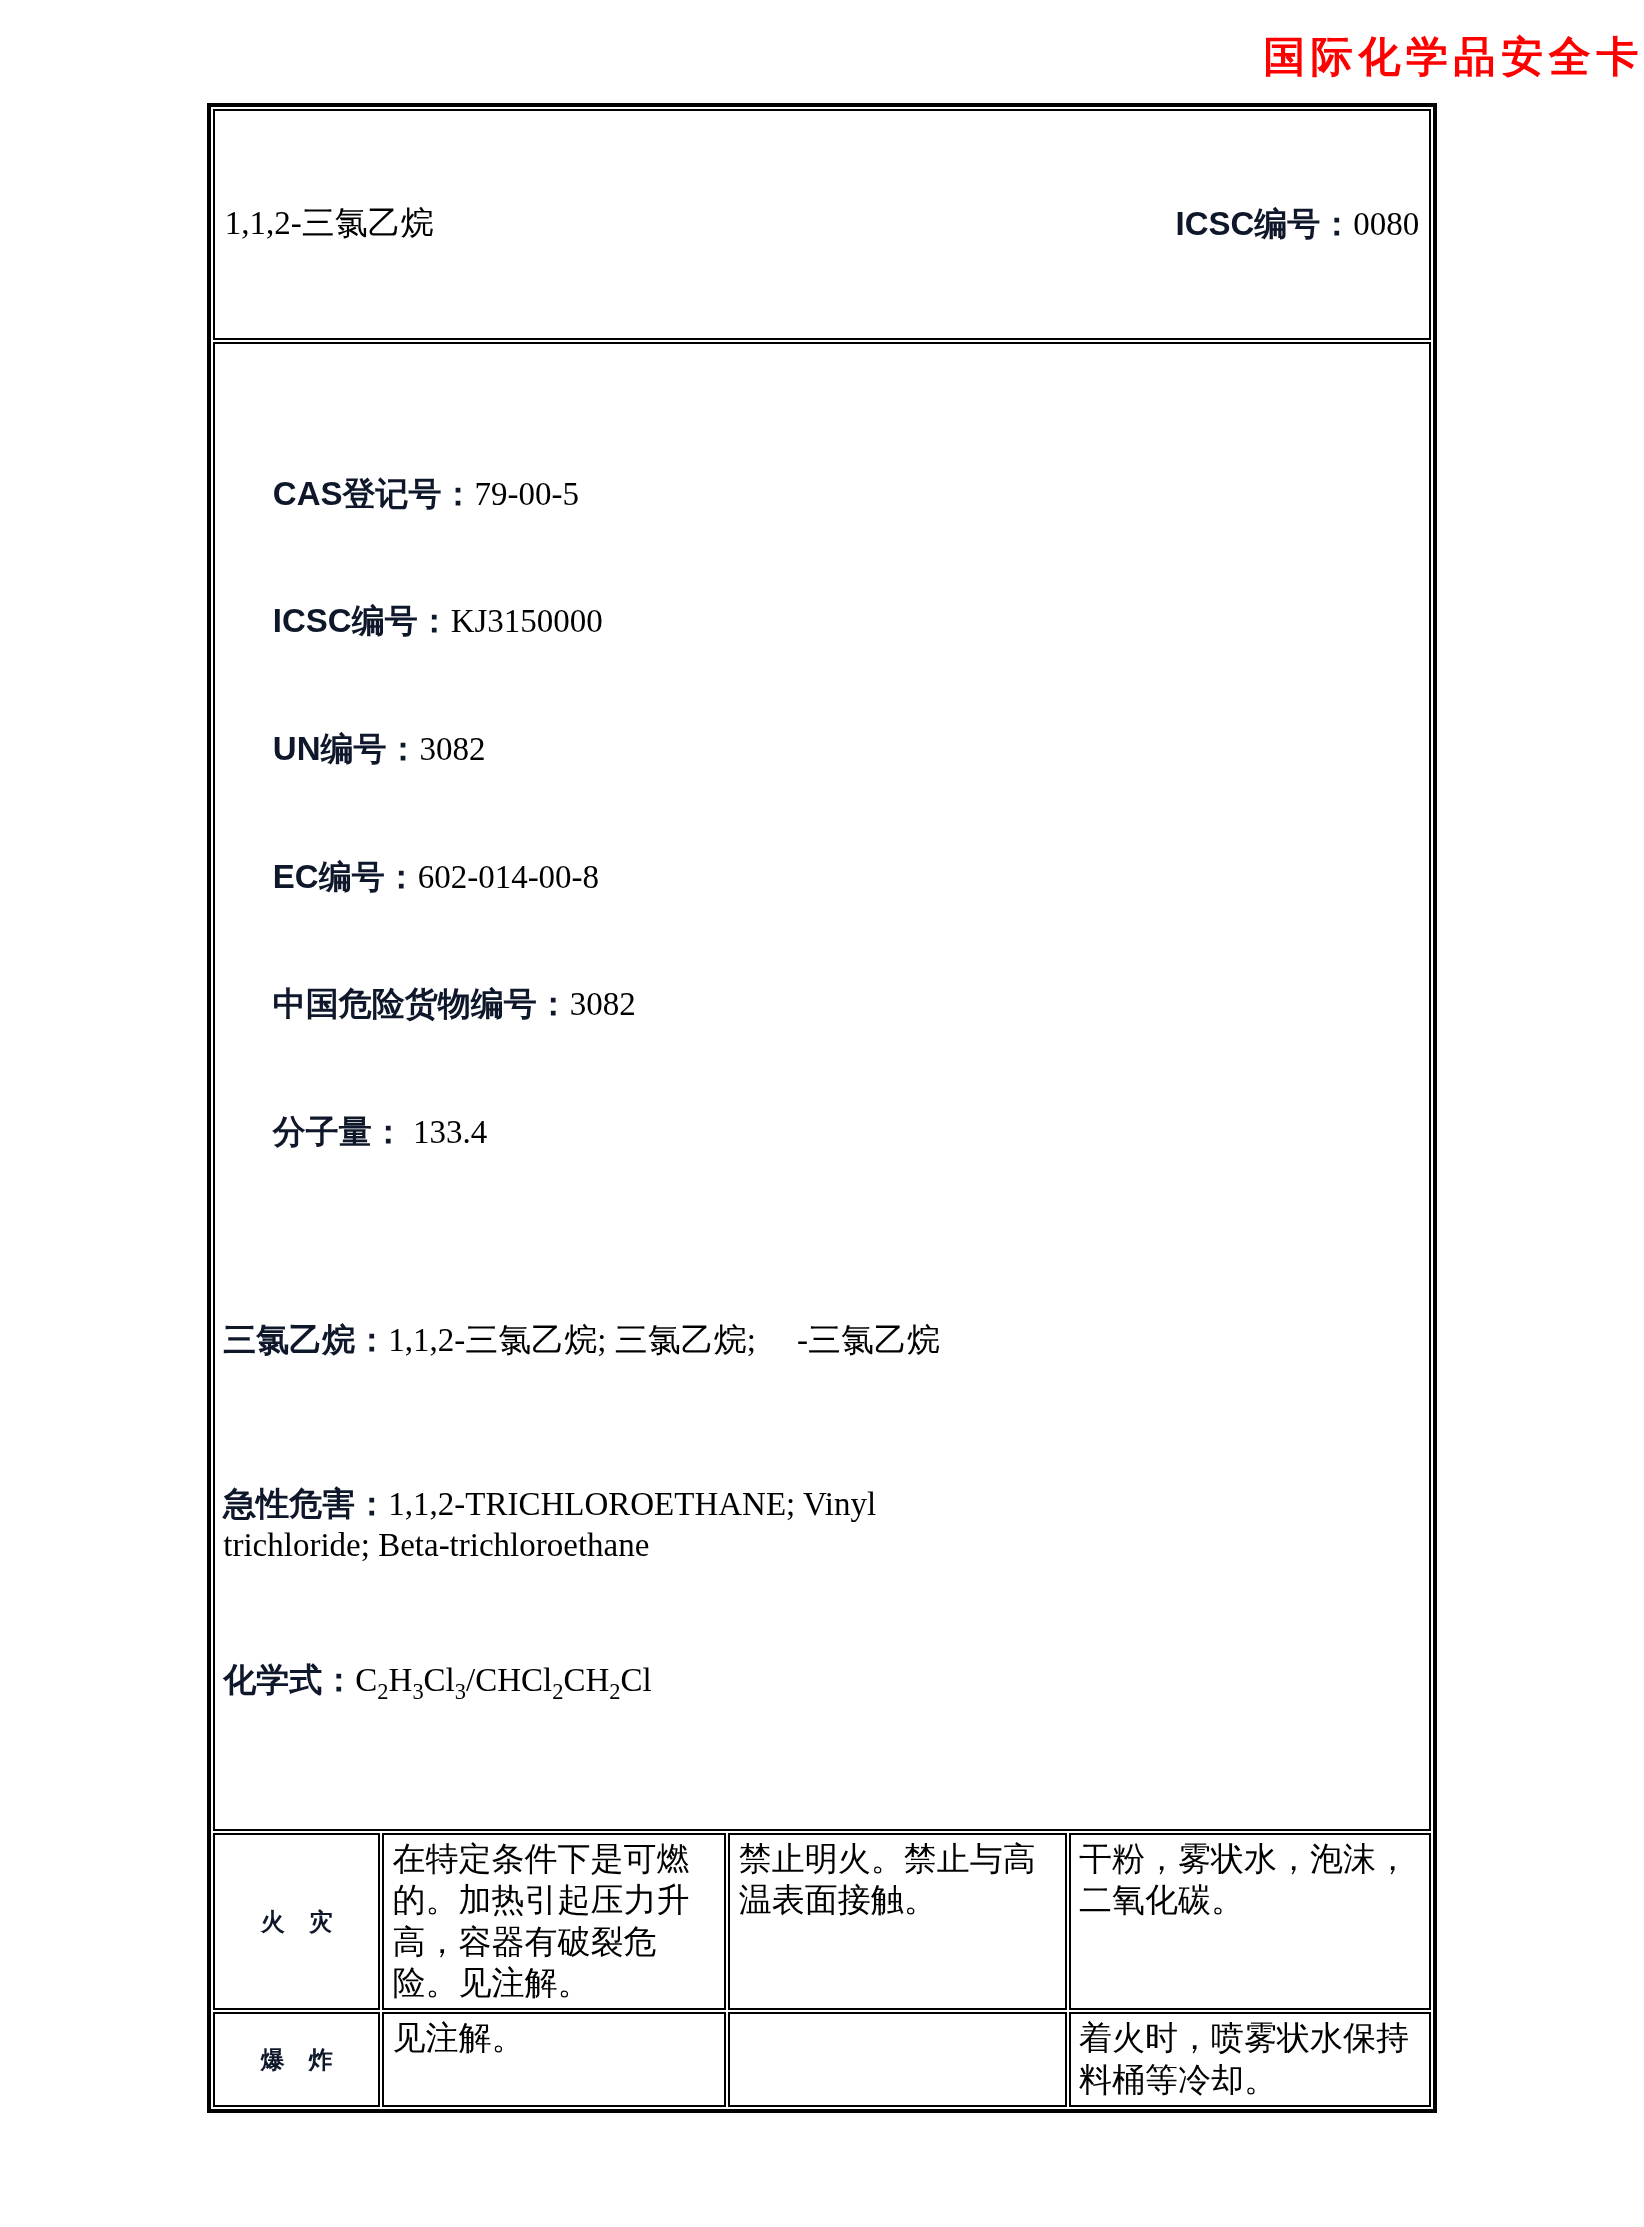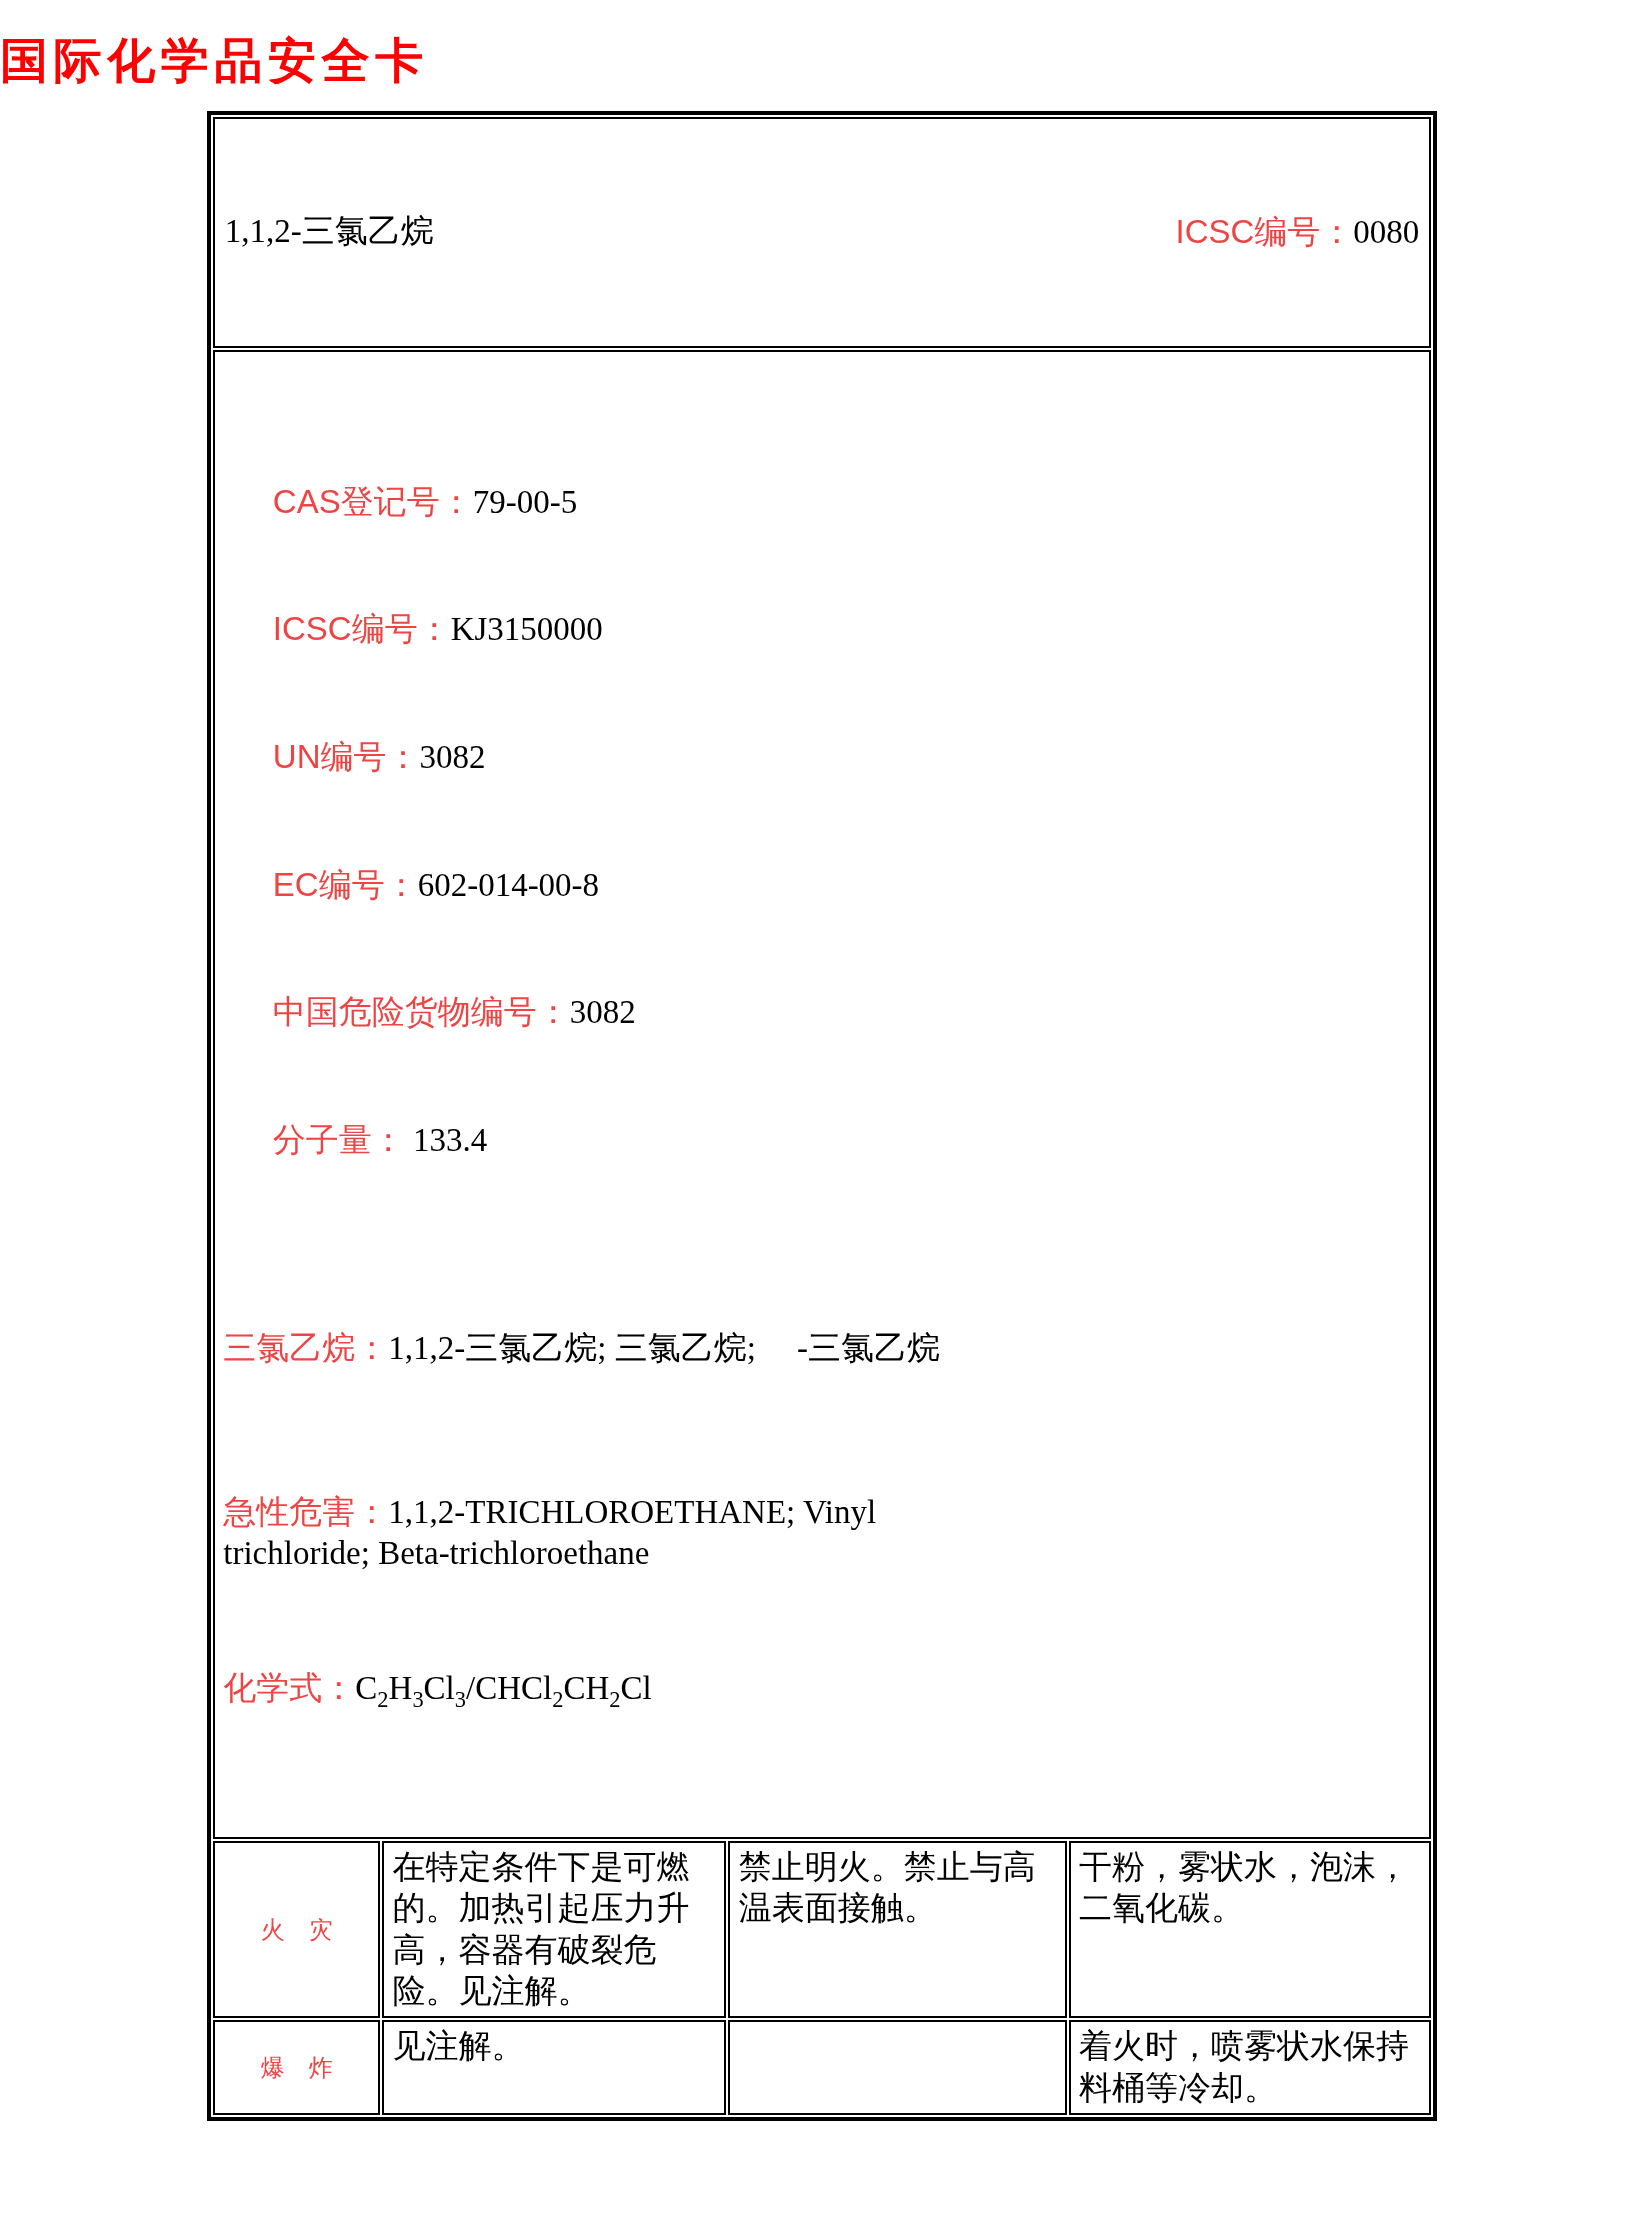--- a/index.html
+++ b/index.html
@@ -5,24 +5,24 @@
   html,body{margin:0;padding:0;}
   body{
     width:1644px;height:2227px;
     background:#ffffff;
     font-family:"Liberation Serif", serif;
     color:#000;
     overflow:hidden;
   }
   .page-title{
     margin:29px 0 18px 0;
-    text-align:left;
+    text-align:right;
     font-family:"Liberation Sans", sans-serif;
     font-weight:bold;
-    font-size:48px;
+    font-size:42px;
     letter-spacing:5.6px;
     color:#FF0000;
   }
   table.card{
     width:1230px;
     margin:0 auto;
     border:4.2px solid #000;
     border-collapse:separate;
     border-spacing:2.8px;
     table-layout:fixed;
@@ -32,23 +32,23 @@
     border:2.1px solid #000;
     padding:4.2px 8.3px;
     vertical-align:top;
     font-size:33px;
     line-height:1.25;
     white-space:pre-wrap;
     overflow:hidden;
     word-break:normal;
   }
   .lbl{
-    color:#ef4444;
+    color:#0f172a;
     font-family:"Liberation Sans", sans-serif;
-    font-weight:normal;
+    font-weight:bold;
   }
   
   .name-flex{display:flex;justify-content:space-between;align-items:flex-start;}
   .name-row td{padding:9.7px 9.7px;}
   
   .ids-block{display:inline-block;width:430px;vertical-align:top;}
   .ids-line{margin:1.4px 0;}
   .names-block{display:inline-block;width:750px;vertical-align:top;}
   .np{margin:0 0 0 0;}
   .np-cn{margin-bottom:39px;}

